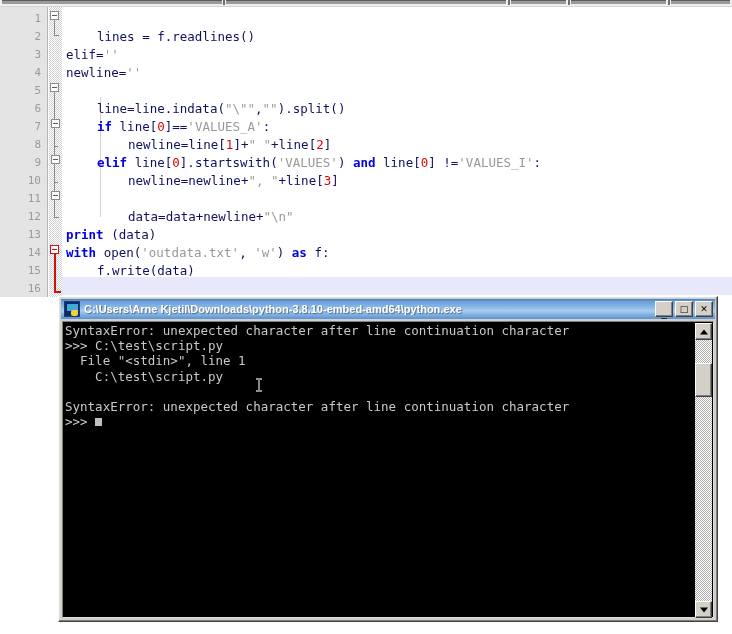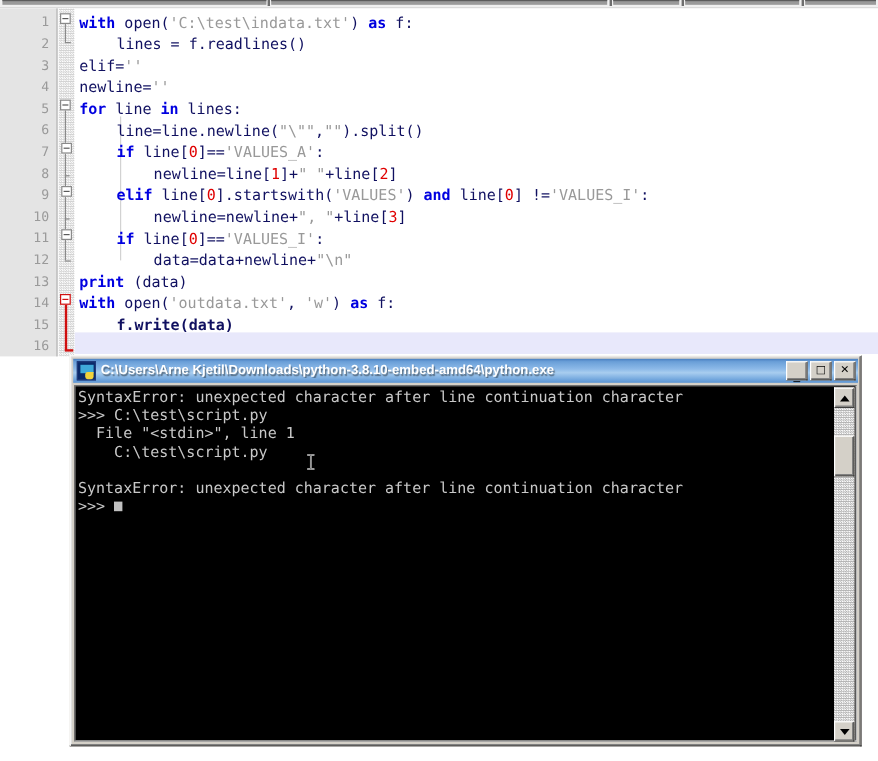--- a/index.html
+++ b/index.html
@@ -329,35 +329,32 @@
       <div class="foldbox" style="left:2px; top:184px;"></div>
 
       <div class="foldbox red" style="left:1px; top:238px;"></div>
       <div class="foldline red" style="left:5px; top:247px; height:38px;"></div>
       <div class="foldend red" style="left:5px; top:284px;"></div>
     </div>
 
     <div class="code-area" id="codeArea">
 
       <div class="indentguide" style="left:38px; top:90px;  height:120px;"></div>
-    <div class="codeline" style="top: 3px; left: 4px;"><span class="kw">with</span><span class="pln"> </span><span class="pln">open</span><span class="op">(</span><span class="str">'C:\test\indata.txt'</span><span class="op">)</span><span class="pln"> </span><span class="kw">as</span><span class="pln"> </span><span class="pln">f</span><span class="op">:</span></div>
         <div class="codeline" style="top: 21px; left: 35px;"><span class="pln">lines = f</span><span class="op">.</span><span class="pln">readlines</span><span class="op">()</span></div>
         <div class="codeline" style="top: 39px; left: 4px;"><span class="pln">elif=</span><span class="str">''</span></div>
         <div class="codeline" style="top: 57px; left: 4px;"><span class="pln">newline=</span><span class="str">''</span></div>
-        <div class="codeline" style="top: 75px; left: 4px;"><span class="kw">for</span><span class="pln"> line </span><span class="kw">in</span><span class="pln"> lines</span><span class="op">:</span></div>
-        <div class="codeline" style="top: 93px; left: 35px;"><span class="pln">line=line</span><span class="op">.</span><span class="pln">newline</span><span class="op">(</span><span class="str">"\""</span><span class="op">,</span><span class="str">""</span><span class="op">)</span><span class="op">.</span><span class="pln">split</span><span class="op">()</span></div>
+        <div class="codeline" style="top: 93px; left: 35px;"><span class="pln">line=line</span><span class="op">.</span><span class="pln">indata</span><span class="op">(</span><span class="str">"\""</span><span class="op">,</span><span class="str">""</span><span class="op">)</span><span class="op">.</span><span class="pln">split</span><span class="op">()</span></div>
         <div class="codeline" style="top: 111px; left: 35px; text-align: right;"><span class="kw">if</span><span class="pln"> line</span><span class="op">[</span><span class="num">0</span><span class="op">]</span><span class="pln">==</span><span class="str">'VALUES_A'</span><span class="op">:</span></div>
         <div class="codeline" style="top: 129px; left: 66px;"><span class="pln">newline=line</span><span class="op">[</span><span class="num">1</span><span class="op">]</span><span class="pln">+</span><span class="str">" "</span><span class="pln">+line</span><span class="op">[</span><span class="num">2</span><span class="op">]</span></div>
         <div class="codeline" style="top: 147px; left: 35px;"><span class="kw">elif</span><span class="pln"> line</span><span class="op">[</span><span class="num">0</span><span class="op">]</span><span class="op">.</span><span class="pln">startswith</span><span class="op">(</span><span class="str">'VALUES'</span><span class="op">)</span><span class="pln"> </span><span class="kw">and</span><span class="pln"> line</span><span class="op">[</span><span class="num">0</span><span class="op">]</span><span class="pln"> !=</span><span class="str">'VALUES_I'</span><span class="op">:</span></div>
         <div class="codeline" style="top: 165px; left: 66px;"><span class="pln">newline=newline+</span><span class="str">", "</span><span class="pln">+line</span><span class="op">[</span><span class="num">3</span><span class="op">]</span></div>
-        <div class="codeline" style="top: 183px; left: 35px;"><span class="kw">if</span><span class="pln"> line</span><span class="op">[</span><span class="num">0</span><span class="op">]</span><span class="pln">==</span><span class="str">'VALUES_I'</span><span class="op">:</span></div>
         <div class="codeline" style="top: 201px; left: 66px;"><span class="pln">data=data+newline+</span><span class="str">"\n"</span></div>
         <div class="codeline" style="top: 219px; left: 4px;"><span class="kw">print</span><span class="pln"> (data)</span></div>
         <div class="codeline" style="top: 237px; left: 4px;"><span class="kw">with</span><span class="pln"> </span><span class="pln">open</span><span class="op">(</span><span class="str">'outdata.txt'</span><span class="op">,</span><span class="pln"> </span><span class="str">'w'</span><span class="op">)</span><span class="pln"> </span><span class="kw">as</span><span class="pln"> f</span><span class="op">:</span></div>
-        <div class="codeline" style="top: 255px; left: 35px; font-weight: bold;"><span class="pln">f</span><span class="op">.</span><span class="pln">write</span><span class="pln">(data)</span></div>
+        <div class="codeline" style="top: 255px; left: 35px;"><span class="pln">f</span><span class="op">.</span><span class="pln">write</span><span class="pln">(data)</span></div>
         <div class="codeline" style="top: 273px; left: 4px;"></div>
       </div>
   </div>
 
   <div class="console-win">
 
     <div class="titlebar">
       <div class="win-icon">
         <div class="scr"></div>
           <div class="snake"></div>

